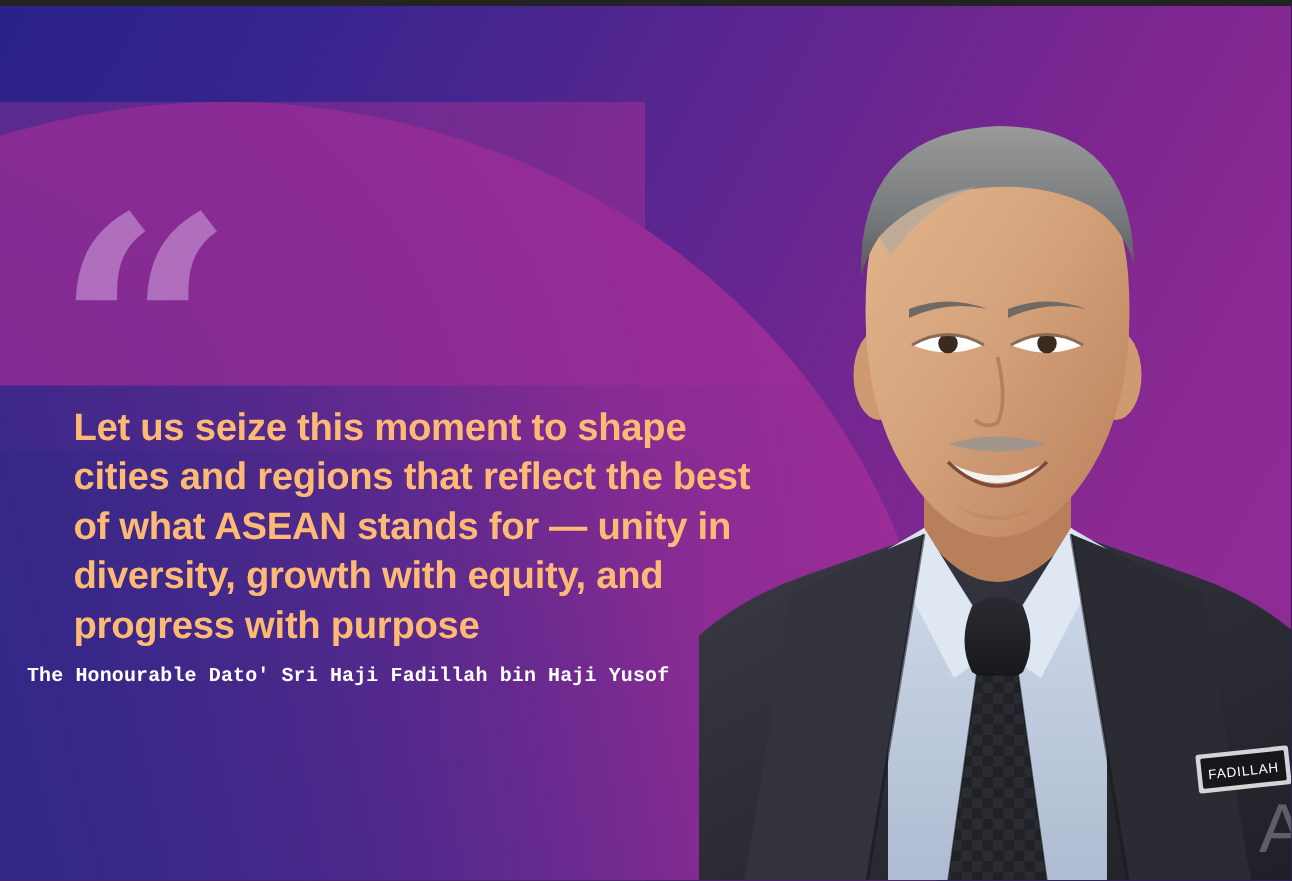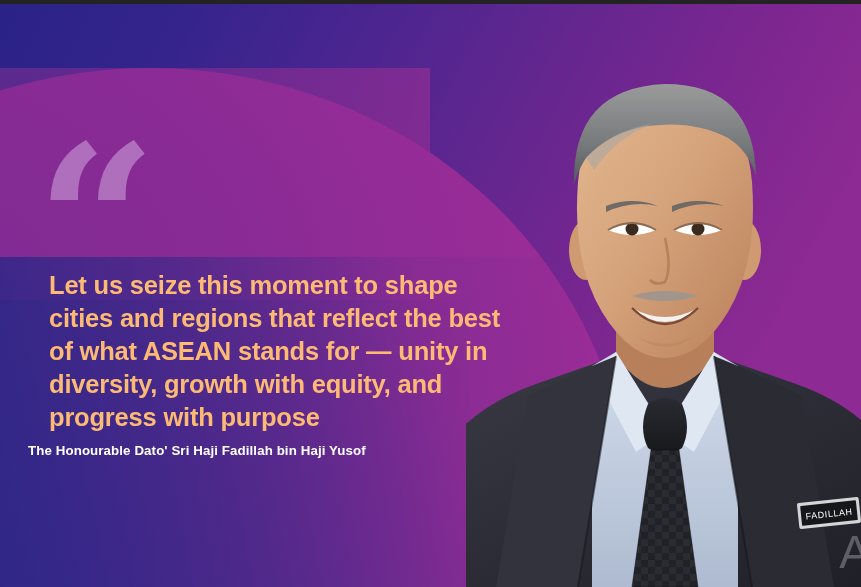--- a/index.html
+++ b/index.html
@@ -118,23 +118,24 @@
     color: #fdba74;
     font-size: 25.5px;
     line-height: 1.29;
     font-weight: 700;
     letter-spacing: -0.2px;
   }
 
   
   .attrib {
     position: absolute;
-    left: 28px;
+    left: 18px;
     top: 443px;
     width: 470px;
+    font-family: Liberation Mono, monospace;
   }
   .attrib-name {
     margin: 0;
     color: #ffffff;
     font-size: 13.3px;
     font-weight: 700;
     letter-spacing: 0.1px;
   }
   .attrib-role {
     margin: 3px 0 0 0;

